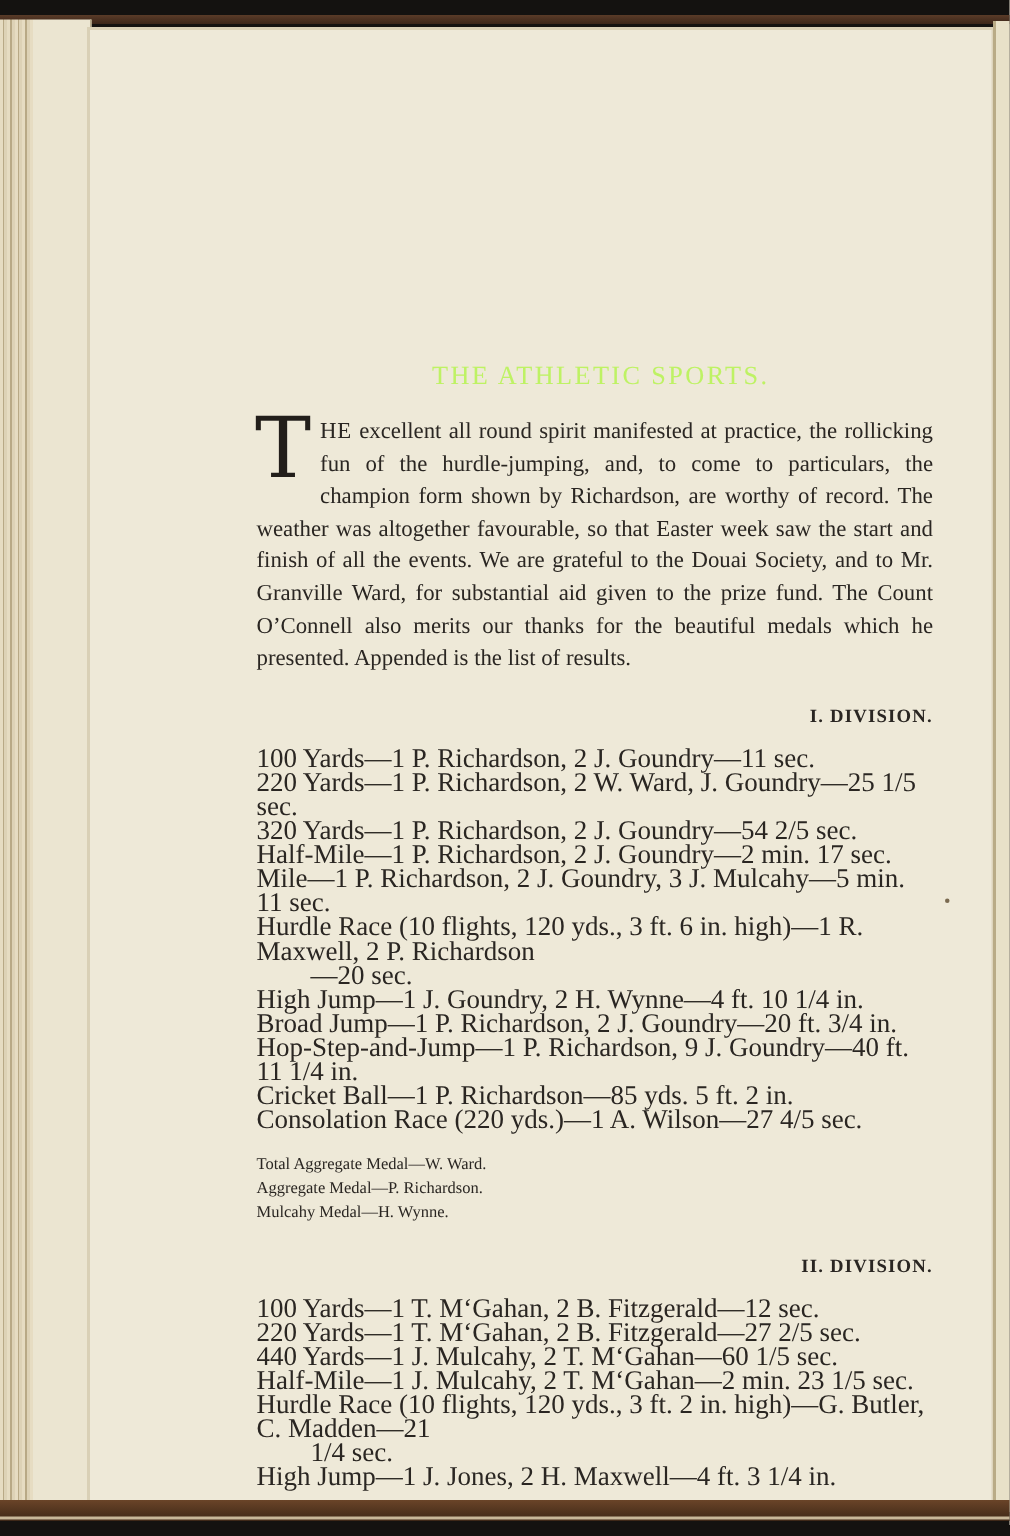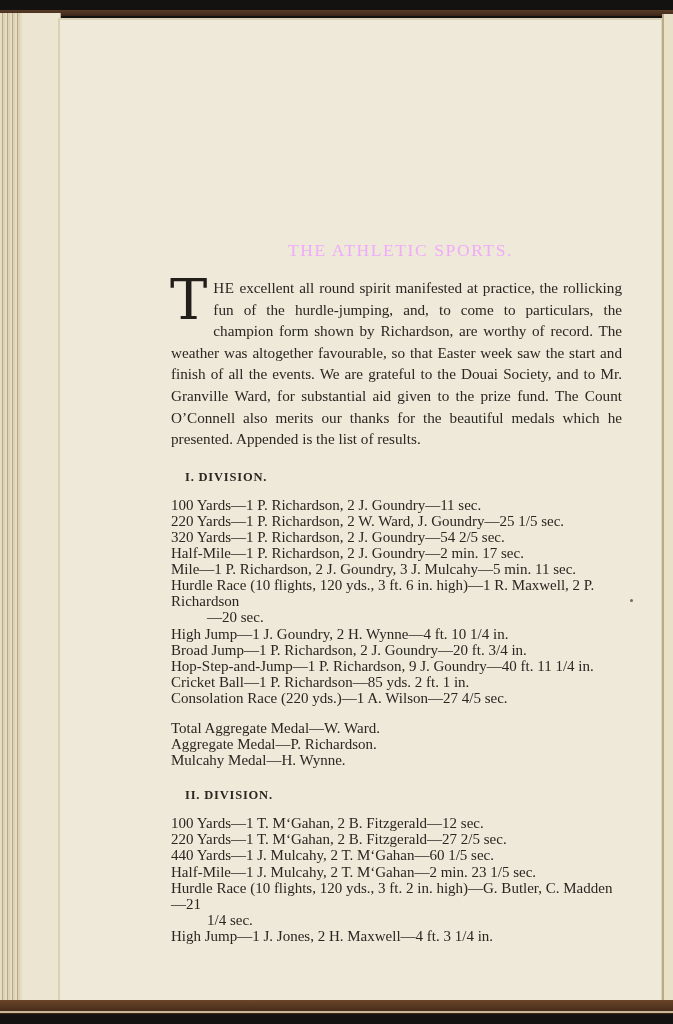--- a/index.html
+++ b/index.html
@@ -51,21 +51,21 @@
       top: 240px;
       width: 451px;
       color: #2a2622;
     }
     .title {
       text-align: center;
       font-size: 17.5px;
       letter-spacing: 1.6px;
       margin: 0 0 16px 0;
       font-weight: normal;
-      color: #f0abfc;
+      color: #bef264;
       padding-left: 8px;
     }
     .intro {
       font-size: 15.2px;
       line-height: 21.6px;
       text-align: justify;
       margin: 0;
       position: relative;
     }
     .dropcap {
@@ -76,47 +76,47 @@
       height: 44px;
       color: #221e1a;
       font-family: "DejaVu Serif", serif;
     }
     .intro-first {
       text-transform: uppercase;
       letter-spacing: 0.5px;
       margin-top: 41px;
     }
     .div-heading {
-      text-align: left;
+      text-align: right;
       font-size: 12.5px;
       letter-spacing: 0.8px;
       margin: 20px 0 12px 0;
       padding-left: 14px;
     }
     .results {
       list-style: none;
       margin: 0;
       padding: 0;
-      font-size: 15px;
+      font-size: 18px;
       line-height: 16.1px;
     }
     .results li {
       margin: 0;
       padding-left: 0;
     }
     .results li .wrap {
       display: block;
       padding-left: 36px;
       font-family: Liberation Serif, serif;
     }
     .medals {
       list-style: none;
       margin: 14px 0 0 0;
       padding: 0;
-      font-size: 15px;
+      font-size: 11px;
       line-height: 16.1px;
     }
     .speck {
       position: absolute; left: 630px; top: 599px; width: 3px; height: 3px;
       border-radius: 50%; background: #7a6a50;
     }
   </style>
 </head>
 <body>
 
@@ -138,21 +138,21 @@
   <ul class="results">
     <li><span>100 Yards—1 P. Richardson, 2 J. Goundry—11 sec.</span></li>
     <li><span>220 Yards—1 P. Richardson, 2 W. Ward, J. Goundry—25 1/5 sec.</span></li>
     <li><span>320 Yards—1 P. Richardson, 2 J. Goundry—54 2/5 sec.</span></li>
     <li><span>Half-Mile—1 P. Richardson, 2 J. Goundry—2 min. 17 sec.</span></li>
     <li><span>Mile—1 P. Richardson, 2 J. Goundry, 3 J. Mulcahy—5 min. 11 sec.</span></li>
     <li><span>Hurdle Race (10 flights, 120 yds., 3 ft. 6 in. high)—1 R. Maxwell, 2 P. Richardson</span><span class="wrap">—20 sec.</span></li>
     <li><span>High Jump—1 J. Goundry, 2 H. Wynne—4 ft. 10 1/4 in.</span></li>
     <li><span>Broad Jump—1 P. Richardson, 2 J. Goundry—20 ft. 3/4 in.</span></li>
     <li><span>Hop-Step-and-Jump—1 P. Richardson, 9 J. Goundry—40 ft. 11 1/4 in.</span></li>
-    <li><span>Cricket Ball—1 P. Richardson—85 yds. 2 ft. 1 in.</span></li>
+    <li><span>Cricket Ball—1 P. Richardson—85 yds. 5 ft. 2 in.</span></li>
     <li><span>Consolation Race (220 yds.)—1 A. Wilson—27 4/5 sec.</span></li>
   </ul>
 
   <ul class="medals">
     <li>Total Aggregate Medal—W. Ward.</li>
     <li>Aggregate Medal—P. Richardson.</li>
     <li>Mulcahy Medal—H. Wynne.</li>
   </ul>
 
   <h2 class="div-heading">II. DIVISION.</h2>

